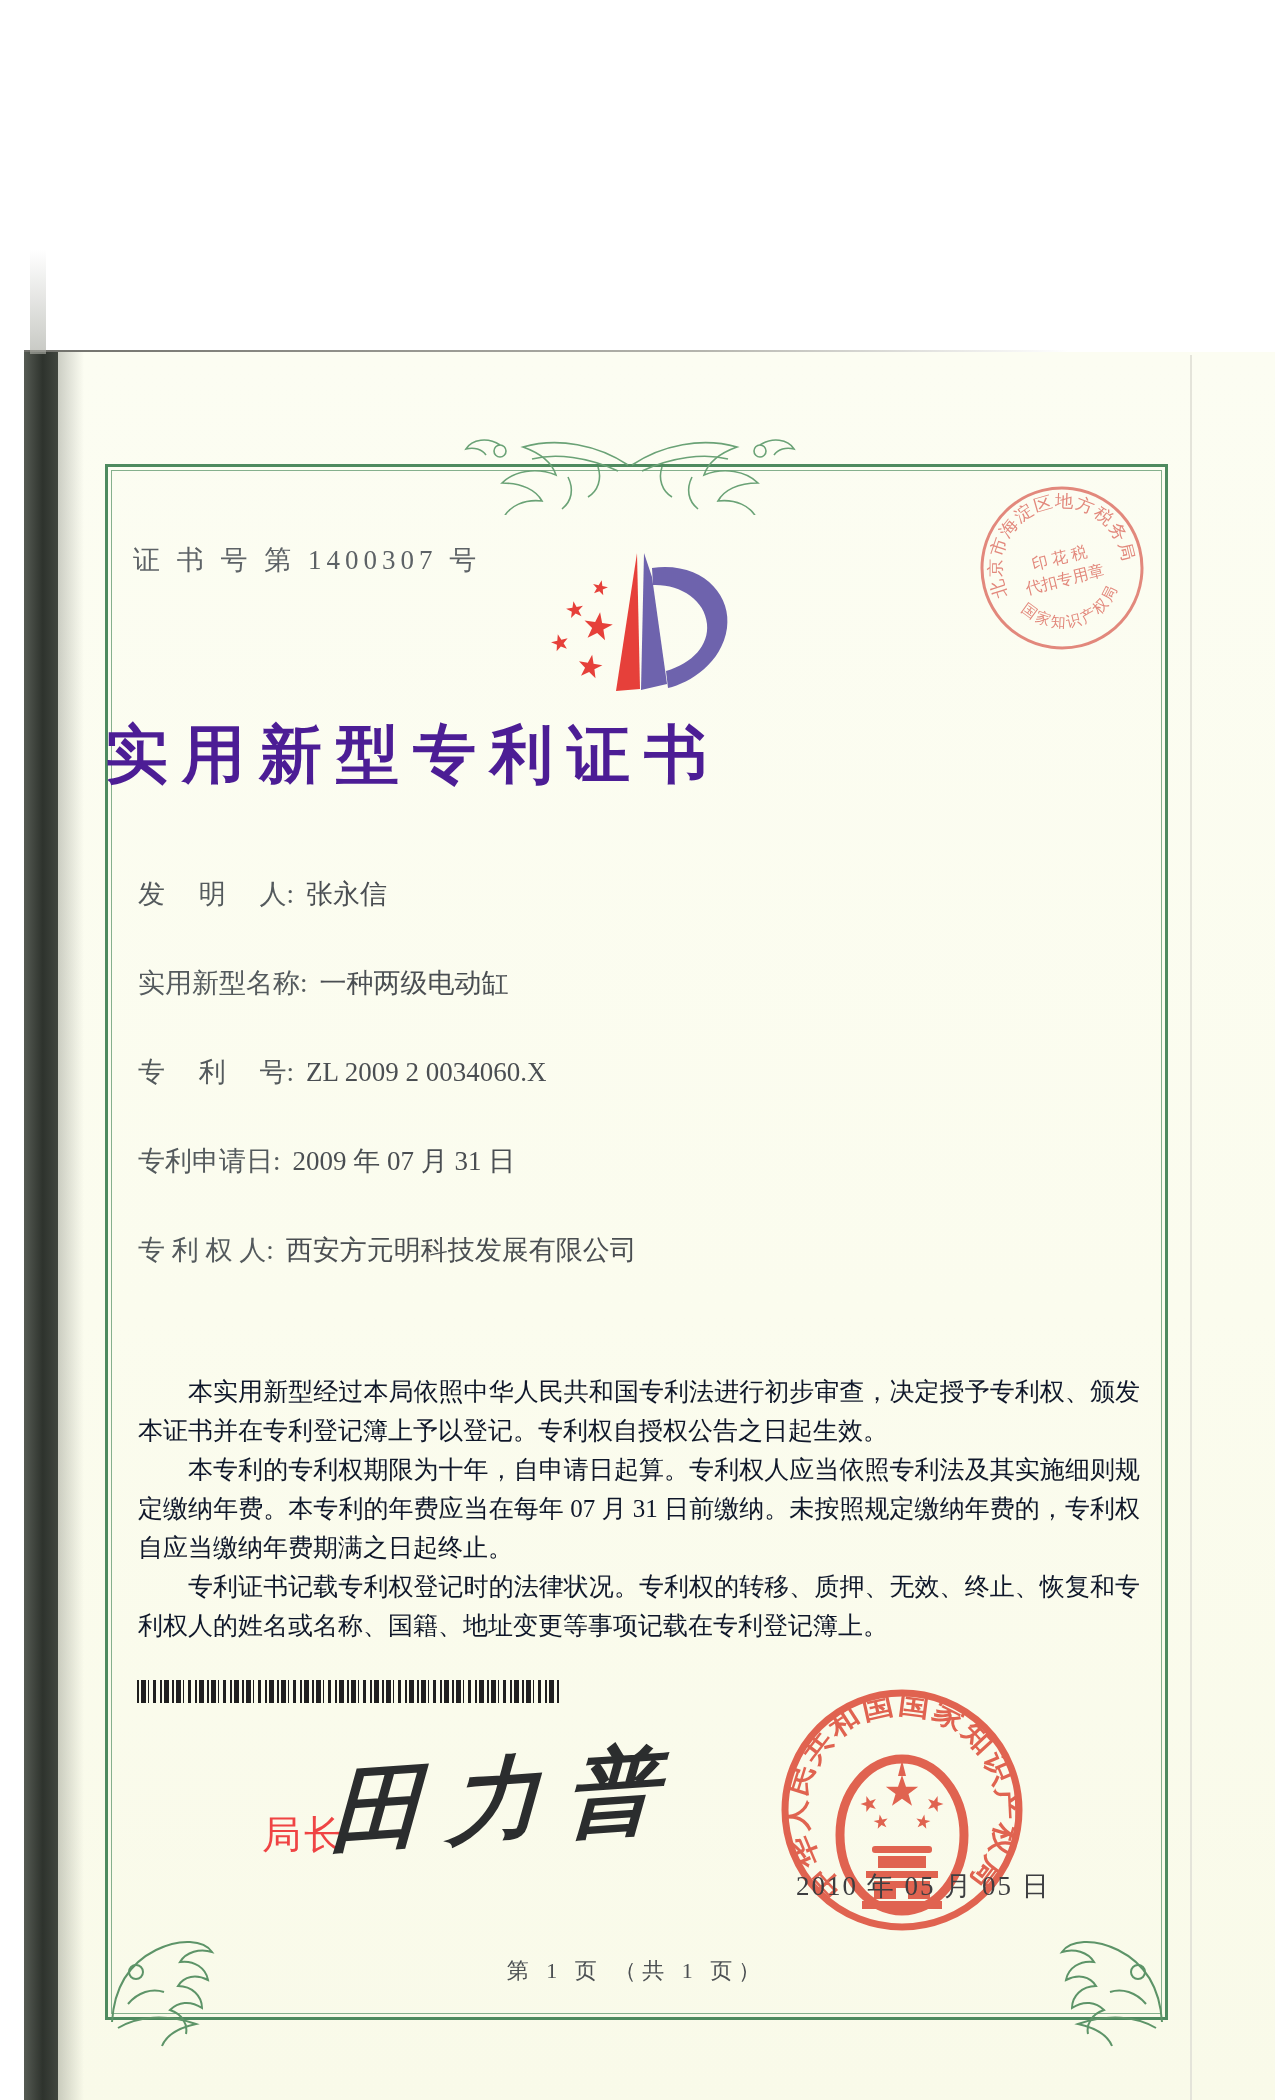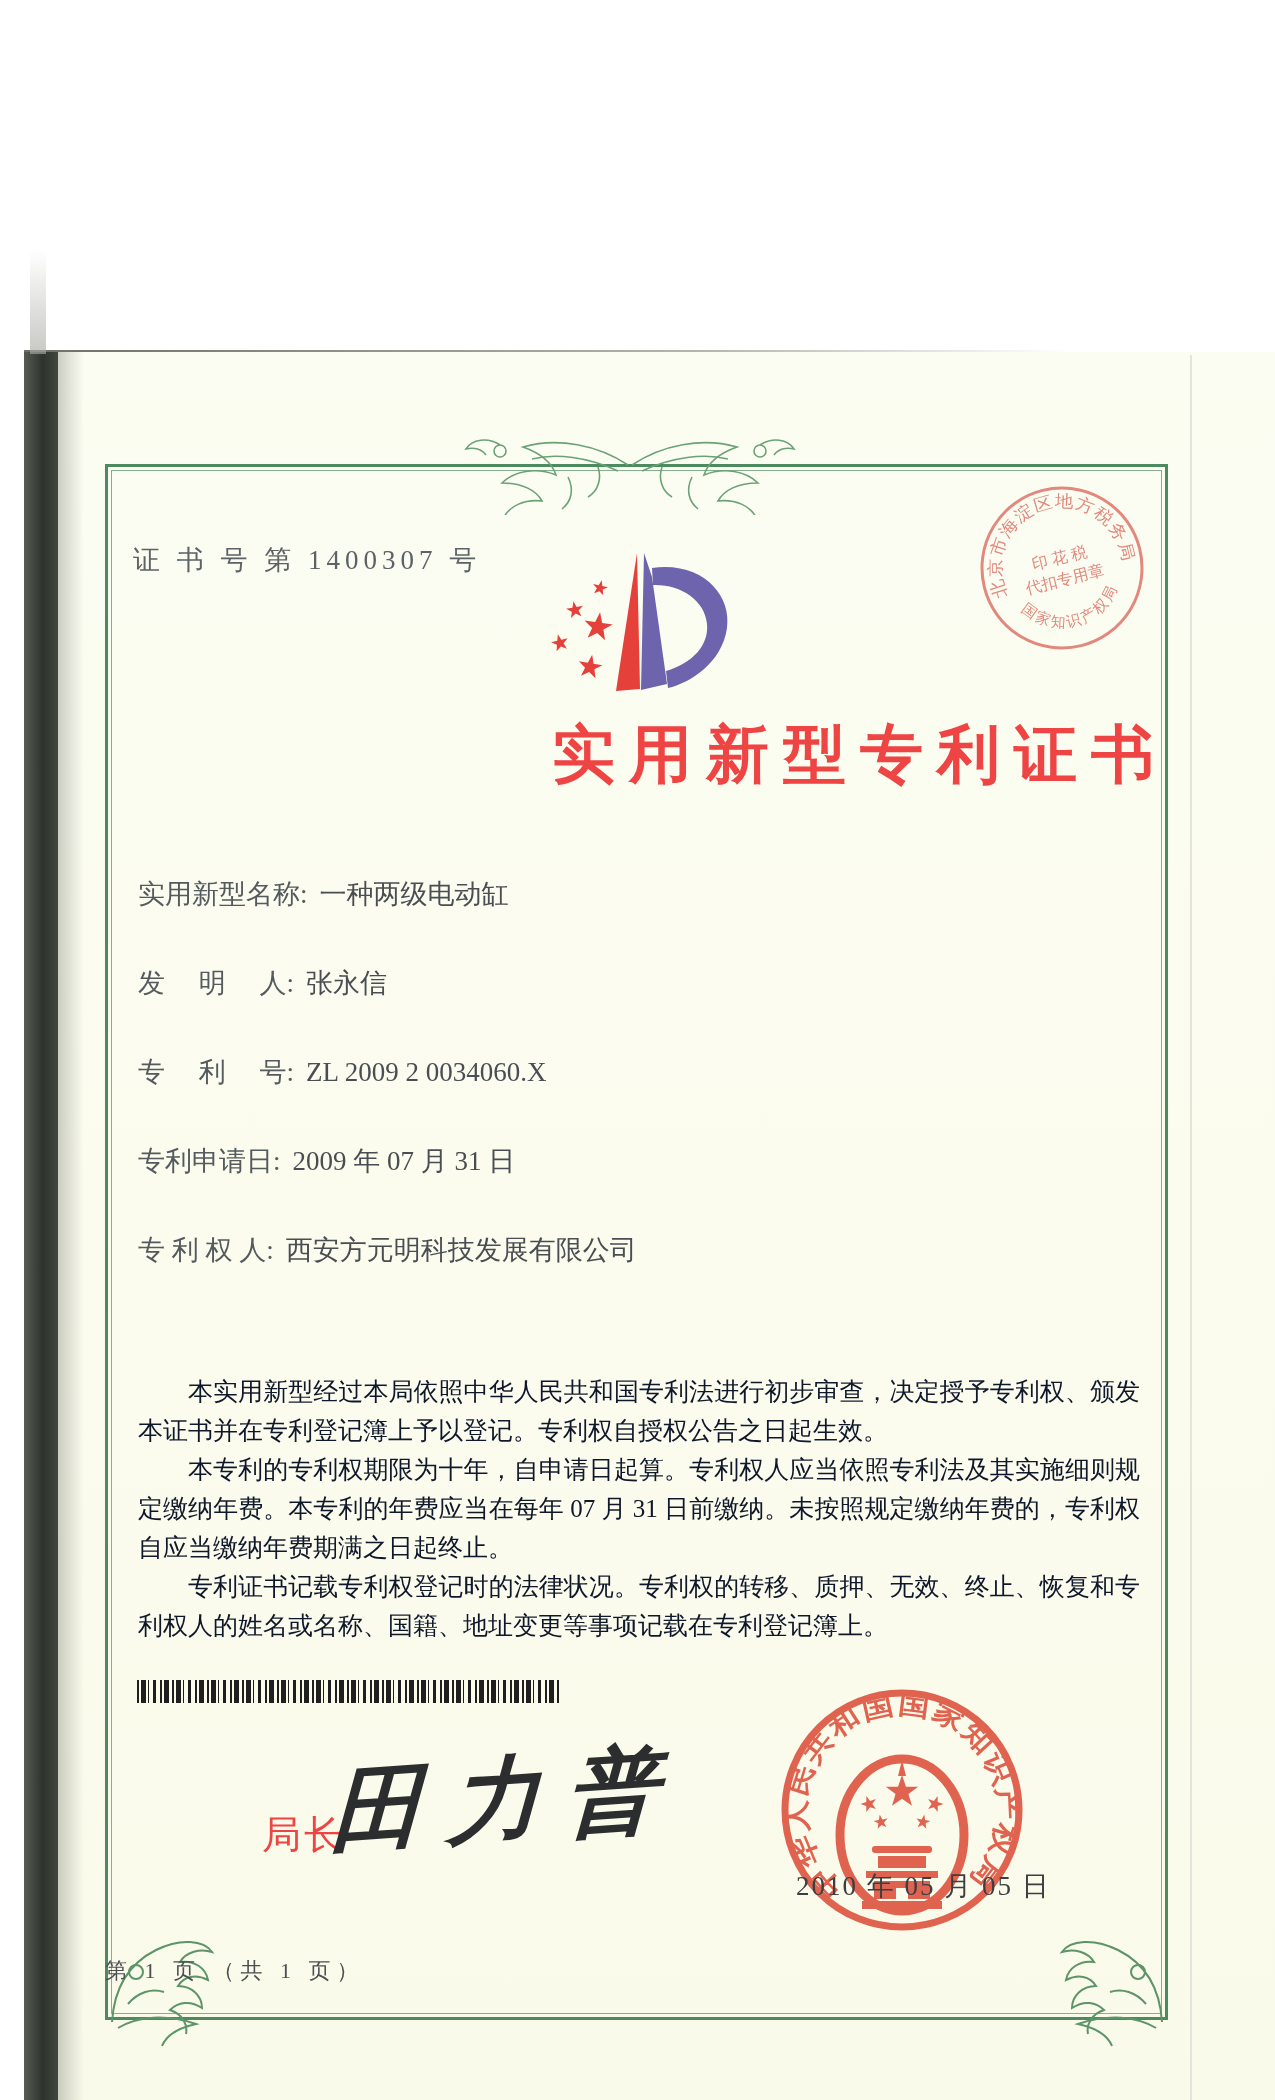--- a/index.html
+++ b/index.html
@@ -19,22 +19,22 @@
   .right-edge{position:absolute;left:1190px;top:355px;width:2px;height:1745px;background:#e4e4da;}
   
   .frame{position:absolute;left:105px;top:464px;width:1063px;height:1556px;
          border:3px solid #4e8a5f;box-sizing:border-box;}
   .frame::after{content:"";position:absolute;left:3px;top:3px;right:3px;bottom:3px;
          border:1px solid #85b08d;}
   .ornament{position:absolute;pointer-events:none;}
   
   .cert-no{position:absolute;left:133px;top:542px;font-size:27px;color:#5d6266;letter-spacing:5px;}
   
-  .title{position:absolute;left:105px;top:712px;width:1063px;text-align:right;
-         font-size:63px;font-weight:600;color:#ef4444;letter-spacing:14px;}
+  .title{position:absolute;left:105px;top:712px;width:1063px;text-align:left;
+         font-size:63px;font-weight:600;color:#4c1d95;letter-spacing:14px;}
   
   .fields{position:absolute;left:138px;top:878px;display:flex;flex-direction:column;gap:56px;}
   .field{font-size:27px;line-height:33px;color:#4c5054;white-space:nowrap;}
   .field .lbl{color:#545a5d;}
   .field .val{margin-left:12px;color:#4a4e52;}
   
   .body-text{position:absolute;left:138px;top:1372px;width:1002px;font-size:25px;
          line-height:39px;color:#0f172a;text-align:justify;}
   .body-text p{margin:0;text-indent:2em;}
   
@@ -47,21 +47,21 @@
        #1f1f1f 23px,#1f1f1f 25px,rgba(0,0,0,0) 25px,rgba(0,0,0,0) 27px,
        #1f1f1f 27px,#1f1f1f 32px,rgba(0,0,0,0) 32px,rgba(0,0,0,0) 35px);}
   
   .commissioner{position:absolute;left:262px;top:1808px;font-size:39px;color:#ef4444;letter-spacing:3px;}
   .signature{position:absolute;left:330px;top:1738px;font-size:92px;font-weight:bold;font-style:italic;
          color:#2b2d2e;letter-spacing:26px;transform:rotate(-4deg) skewX(-6deg);
          font-family:"DejaVu Serif","Liberation Serif",serif;}
   
   .seal-date{position:absolute;left:796px;top:1868px;font-size:27px;color:#3d3e41;letter-spacing:2px;z-index:4;}
   
-  .footer{position:absolute;left:105px;top:1956px;width:1063px;text-align:left;
+  .footer{position:absolute;left:105px;top:1956px;width:1063px;text-align:center;
          font-size:22px;color:#4b4f52;letter-spacing:6px;}
   svg{display:block;}
 </style>
 </head>
 <body>
 
 <div class="canvas">
 
   <div class="paper"></div>
   <div class="paper-top-edge"></div>
@@ -141,24 +141,24 @@
       <text x="90" y="95" font-size="16" text-anchor="middle">印 花 税</text>
       <text x="90" y="117" font-size="16" text-anchor="middle">代扣专用章</text>
       <text font-size="15" letter-spacing="2">
         <textPath href="#taxBotArc" startOffset="2" textLength="118" lengthAdjust="spacingAndGlyphs">国家知识产权局</textPath>
       </text>
     </g>
   </svg>
 
   <div class="fields">
     <div class="field">
+      <span class="lbl">发　 明 　人:</span><span class="val">张永信</span>
+    </div>
+    <div class="field">
       <span class="lbl">实用新型名称:</span><span class="val">一种两级电动缸</span>
-    </div>
-    <div class="field">
-      <span class="lbl">发　 明 　人:</span><span class="val">张永信</span>
     </div>
     <div class="field">
       <span class="lbl">专　 利 　号:</span><span class="val">ZL 2009 2 0034060.X</span>
     </div>
     <div class="field">
       <span class="lbl">专利申请日:</span><span class="val">2009 年 07 月 31 日</span>
     </div>
     <div class="field">
       <span class="lbl">专 利 权 人:</span><span class="val">西安方元明科技发展有限公司</span>
     </div>

